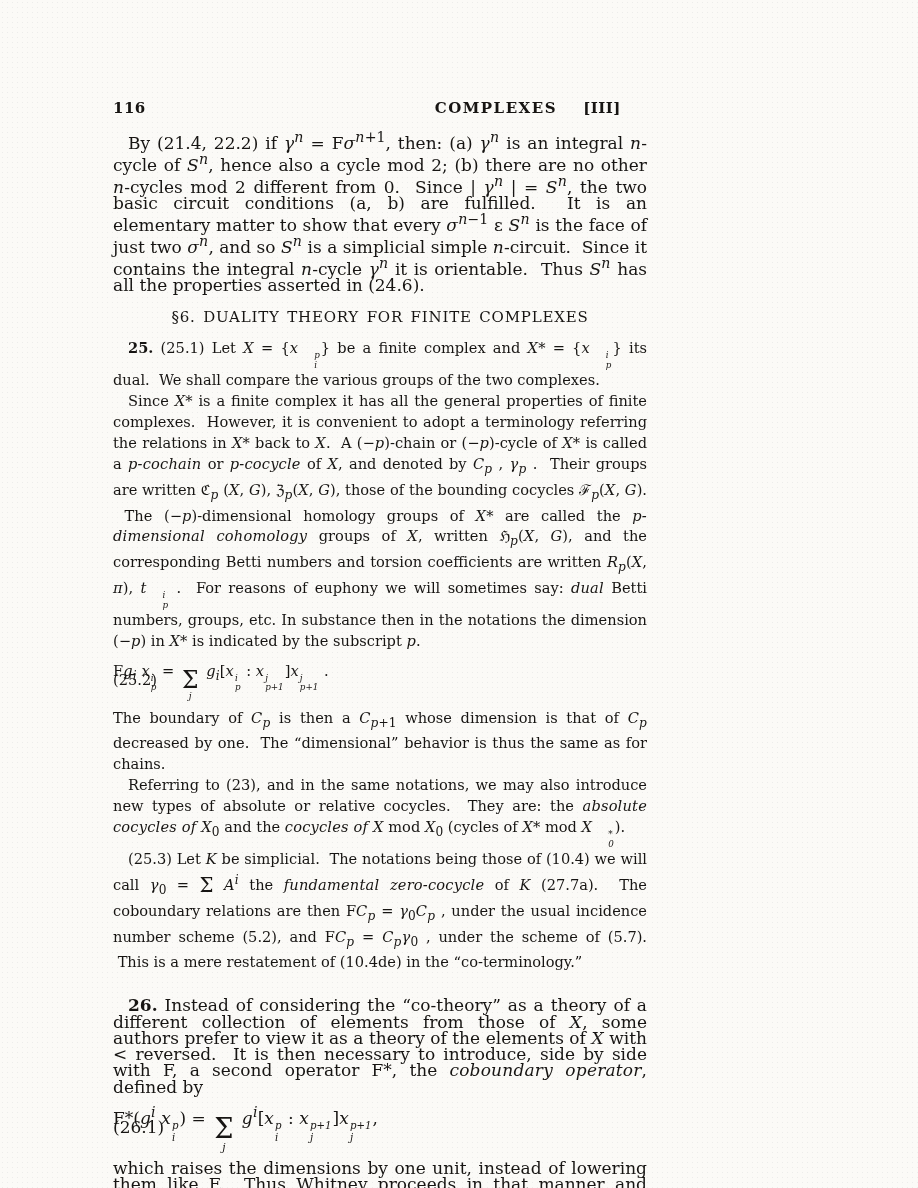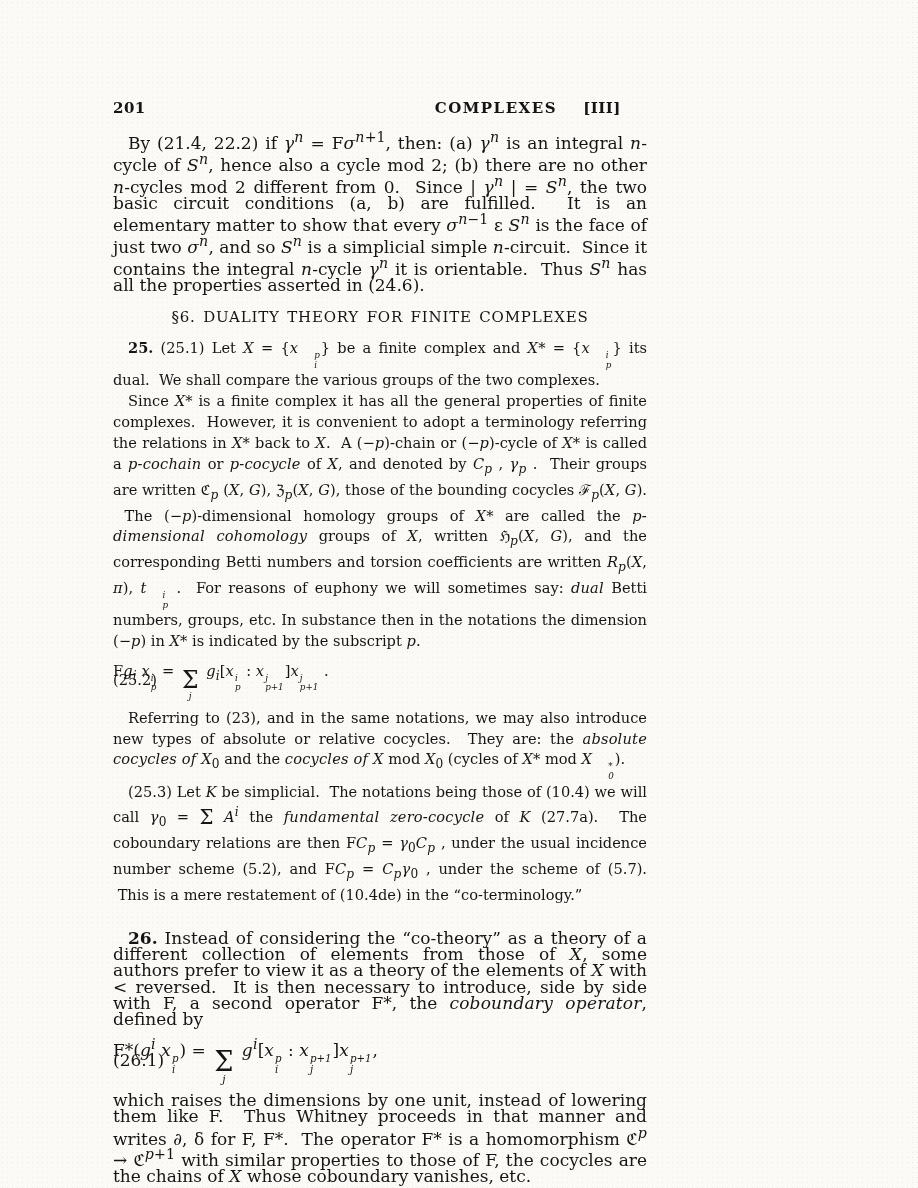--- a/index.html
+++ b/index.html
@@ -57,21 +57,21 @@
   .sum .idx{font-size:0.62em;font-style:italic;margin-top:0px;}
   .bigsig{font-size:1.35em;line-height:0;vertical-align:-0.12em;}
   i{letter-spacing:0.2px;}
 </style>
 </head>
 <body>
 
 <div class="page">
 
   <div class="page-header">
-    <span class="left">201</span>
+    <span class="left">116</span>
     <span class="center">COMPLEXES</span>
     <span class="right">[III]</span>
   </div>
 
   <div class="text-block">
 
     <p class="small indent">By (21.4, 22.2) if <i>γ</i><sup><i>n</i></sup> = F<i>σ</i><sup><i>n</i>+1</sup>, then: (a) <i>γ</i><sup><i>n</i></sup> is an integral <i>n</i>-cycle of <i>S</i><sup><i>n</i></sup>, hence also a cycle mod 2; (b) there are no other <i>n</i>-cycles mod 2 different from 0. &nbsp;Since | <i>γ</i><sup><i>n</i></sup> | = <i>S</i><sup><i>n</i></sup>, the two basic circuit conditions (a, b) are fulfilled. &nbsp;It is an elementary matter to show that every <i>σ</i><sup><i>n</i>−1</sup> ε <i>S</i><sup><i>n</i></sup> is the face of just two <i>σ</i><sup><i>n</i></sup>, and so <i>S</i><sup><i>n</i></sup> is a simplicial simple <i>n</i>-circuit. &nbsp;Since it contains the integral <i>n</i>-cycle <i>γ</i><sup><i>n</i></sup> it is orientable. &nbsp;Thus <i>S</i><sup><i>n</i></sup> has all the properties asserted in (24.6).</p>
 
     <h2 class="section-heading">§6. DUALITY THEORY FOR FINITE COMPLEXES</h2>
 
@@ -102,20 +102,21 @@
             <span>p</span>
           </span> : <i>x</i><span class="ss">
             <span>j</span>
             <span>p+1</span>
           </span>]<i>x</i><span class="ss">
             <span>j</span>
             <span>p+1</span>
           </span> .</span>
     </div>
 
+    <p>The boundary of <i>C</i><sub><i>p</i></sub> is then a <i>C</i><sub><i>p</i>+1</sub> whose dimension is that of <i>C</i><sub><i>p</i></sub> decreased by one. &nbsp;The “dimensional” behavior is thus the same as for chains.</p>
 
     <p class="indent">Referring to (23), and in the same notations, we may also introduce new types of absolute or relative cocycles. &nbsp;They are: the <i>absolute cocycles of X</i><sub>0</sub> and the <i>cocycles of X</i> mod <i>X</i><sub>0</sub> (cycles of <i>X</i>* mod <i>X</i><span class="ss">
           <span>*</span>
           <span>0</span>
         </span>).</p>
 
     <p class="indent">(25.3) Let <i>K</i> be simplicial. &nbsp;The notations being those of (10.4) we will call <i>γ</i><sub>0</sub> = <span class="bigsig">Σ</span> <i>A</i><sup><i>i</i></sup> the <i>fundamental zero-cocycle</i> of <i>K</i> (27.7a). &nbsp;The coboundary relations are then F<i>C</i><sub><i>p</i></sub> = <i>γ</i><sub>0</sub><i>C</i><sub><i>p</i></sub> , under the usual incidence number scheme (5.2), and F<i>C</i><sub><i>p</i></sub> = <i>C</i><sub><i>p</i></sub><i>γ</i><sub>0</sub> , under the scheme of (5.7). &nbsp;This is a mere restatement of (10.4de) in the “co-terminology.”</p>
 
     <p class="small indent gap-top"><b>26.</b> Instead of considering the “co-theory” as a theory of a different collection of elements from those of <i>X</i>, some authors prefer to view it as a theory of the elements of <i>X</i> with &lt; reversed. &nbsp;It is then necessary to introduce, side by side with F, a second operator F*, the <i>coboundary operator</i>, defined by</p>
 

